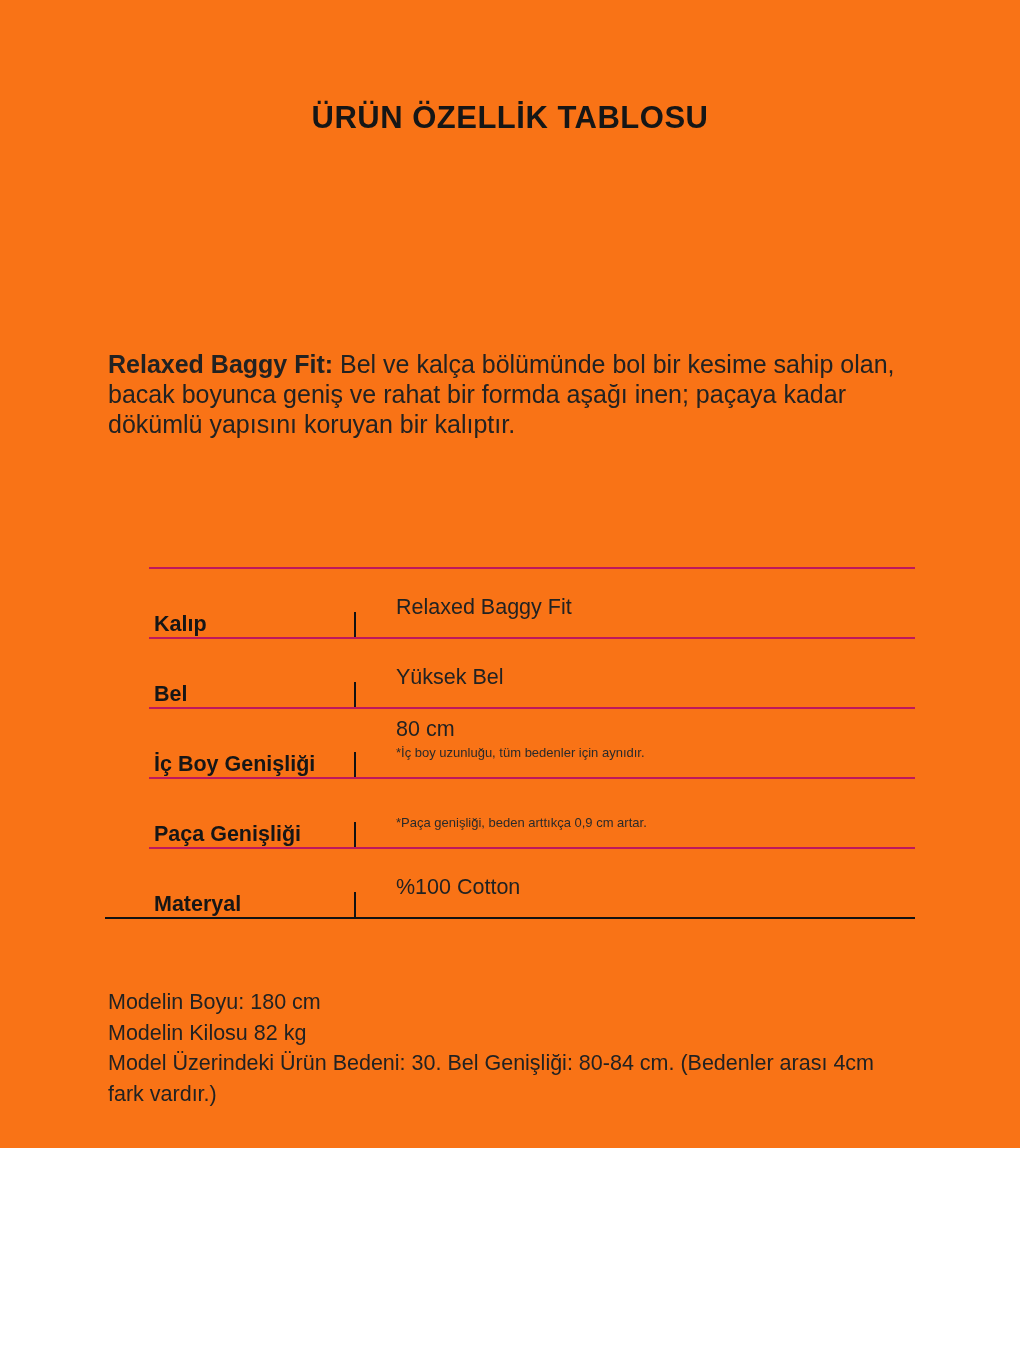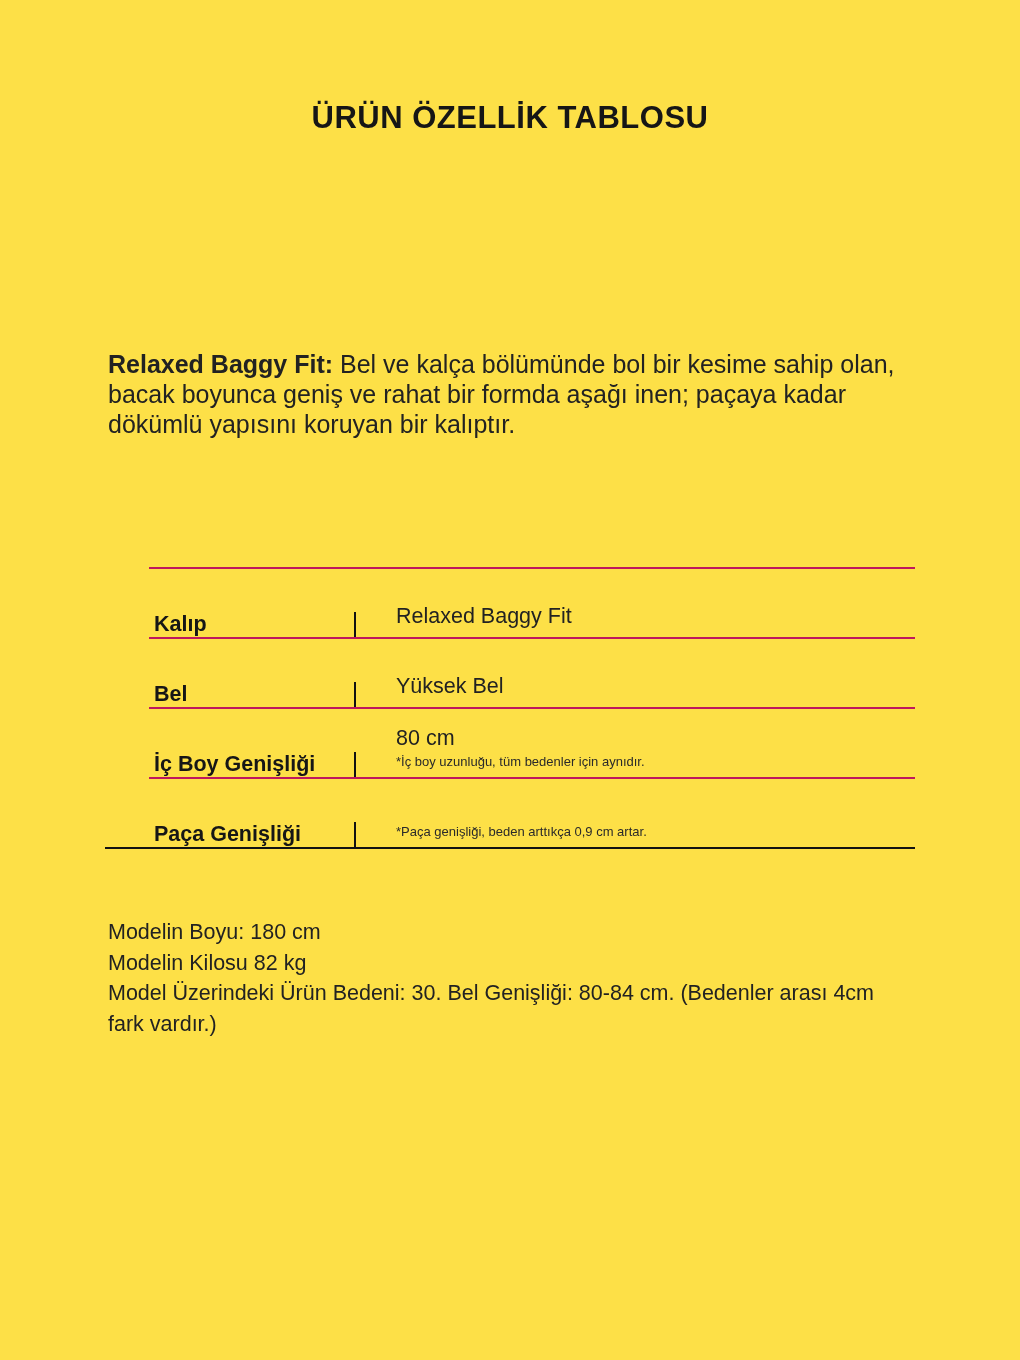--- a/index.html
+++ b/index.html
@@ -10,22 +10,22 @@
   body {
     width: 1020px;
     height: 1360px;
     font-family: "Liberation Sans", sans-serif;
     color: #1c1c1c;
     position: relative;
     overflow: hidden;
   }
   .page {
     width: 1020px;
-    height: 1360px;
-    background: #fde047;
+    height: 1148px;
+    background: #f97316;
   }
   .title {
     margin: 0;
     padding-top: 100px;
     text-align: center;
     font-size: 31px;
     font-weight: 700;
     letter-spacing: 0.5px;
     color: #161616;
   }
@@ -58,21 +58,21 @@
     padding-left: 5px;
     font-weight: 700;
     font-size: 21.5px;
     color: #161616;
   }
   .spec-value-cell {
     flex: 1 1 auto;
     display: flex;
     flex-direction: column;
     justify-content: center;
-    padding: 8px 10px 8px 40px;
+    padding: 8px 10px 17px 40px;
   }
   .spec-value {
     font-size: 21.5px;
     color: #222222;
   }
   .spec-note {
     font-size: 13px;
     color: #2a2a2a;
     margin-top: 3px;
   }
@@ -126,20 +126,27 @@
     </div>
 
     <div class="spec-row">
       <div class="spec-label">Paça Genişliği</div>
       <div class="spec-value-cell">
         <div class="spec-note">*Paça genişliği, beden arttıkça 0,9 cm artar.</div>
       </div>
     </div>
 
 
+    <div class="spec-row">
+      <div class="spec-label">Materyal</div>
+      <div class="spec-value-cell">
+        <div class="spec-value">%100 Cotton</div>
+
+      </div>
+    </div>
 
   </div>
 
   <div class="model-info">
     <p>Modelin Boyu: 180 cm</p>
     <p>Modelin Kilosu 82 kg</p>
     <p>Model Üzerindeki Ürün Bedeni: 30. Bel Genişliği: 80-84 cm. (Bedenler arası 4cm fark vardır.)</p>
   </div>
 
 </div>

